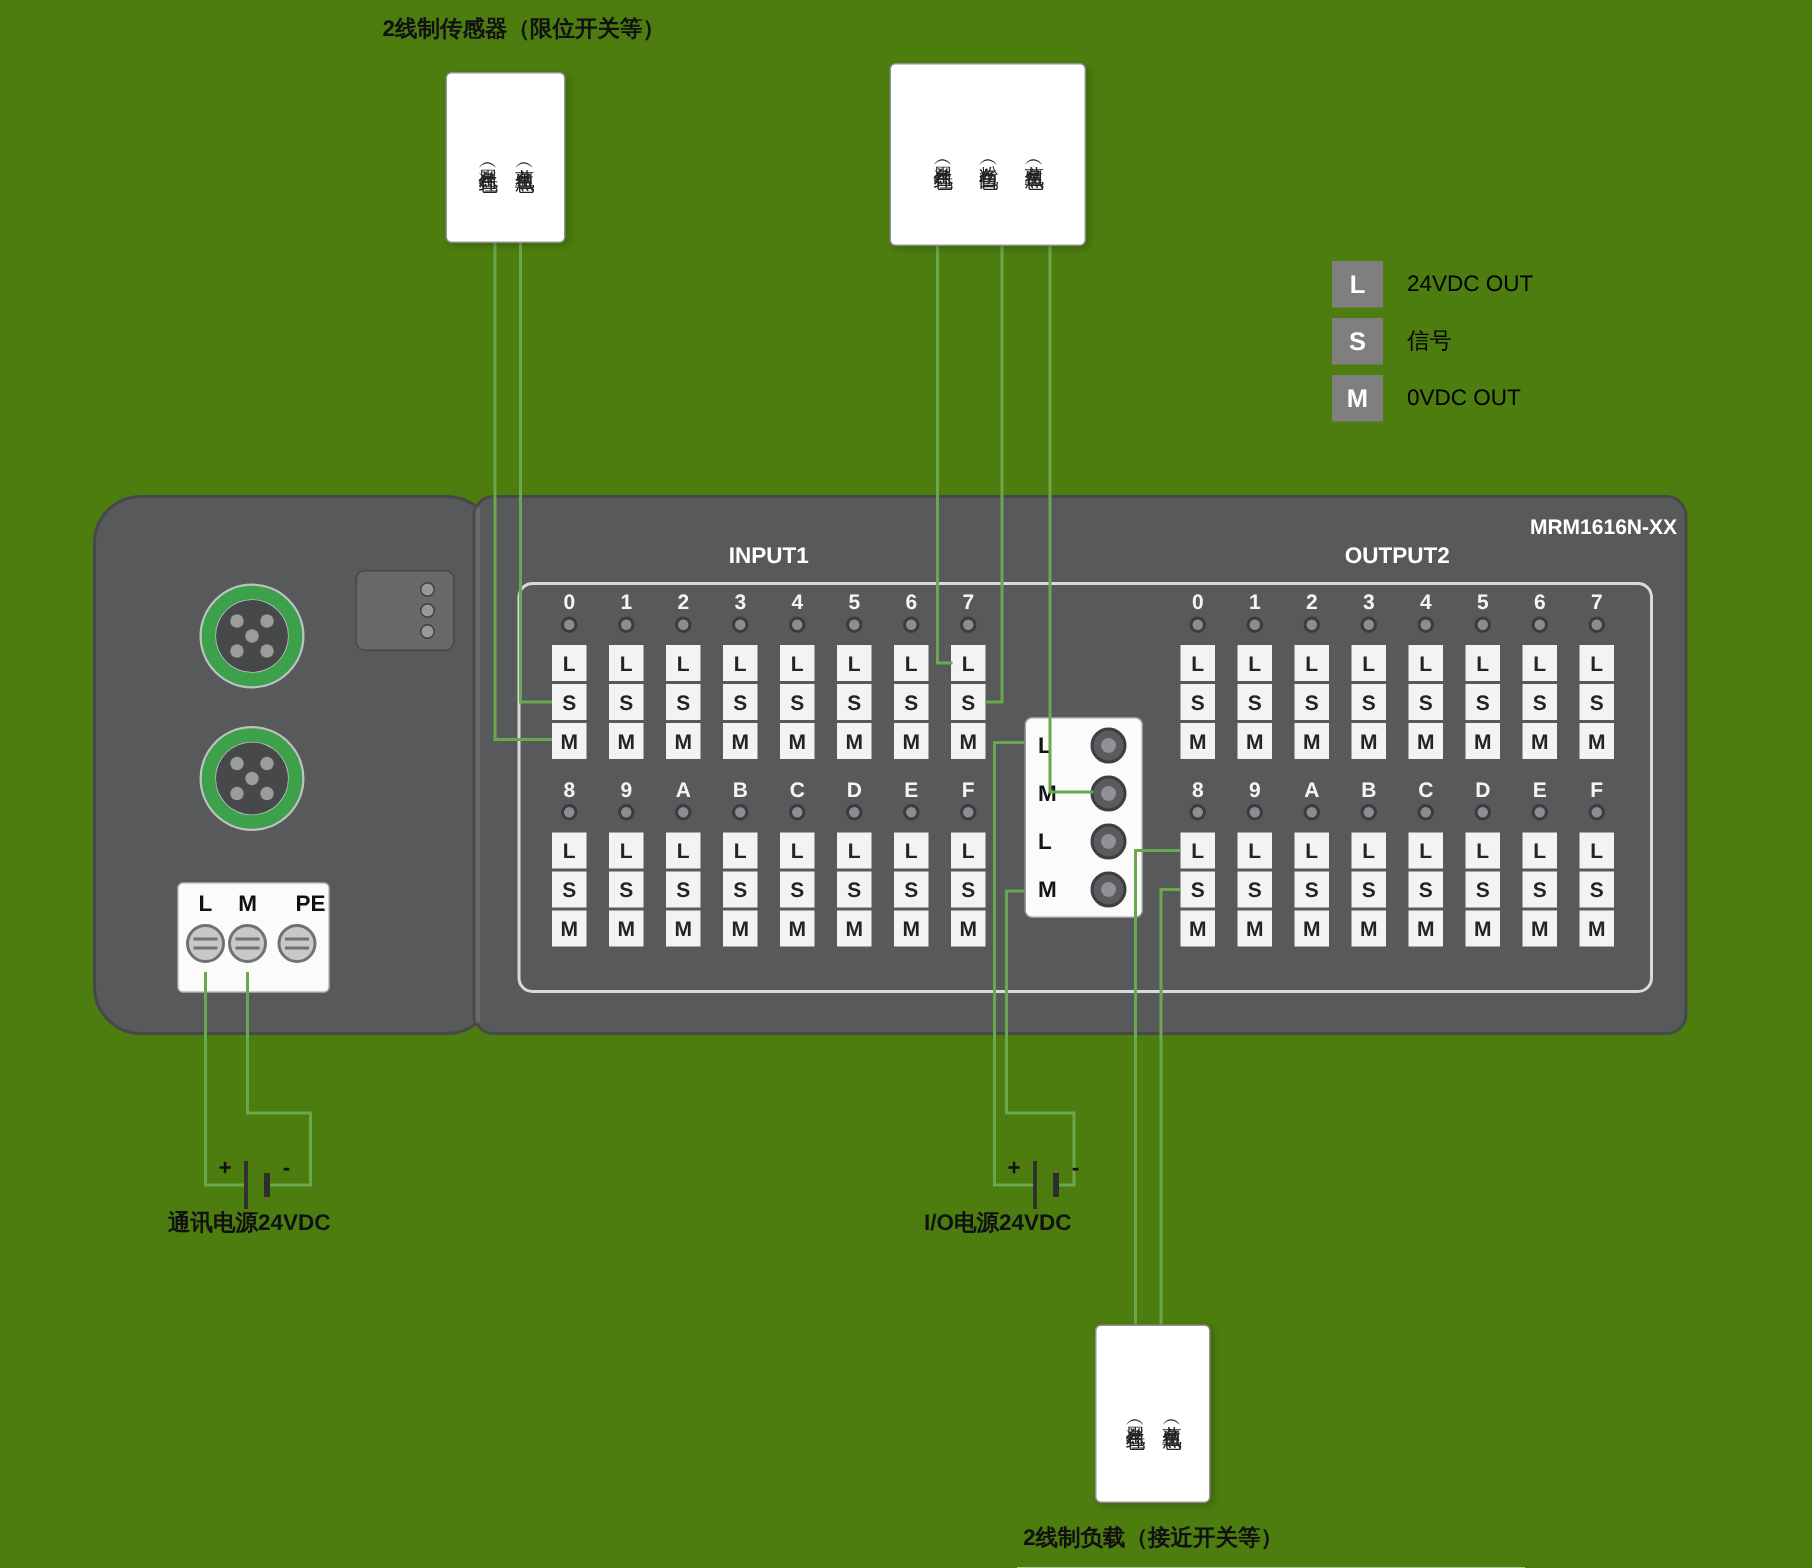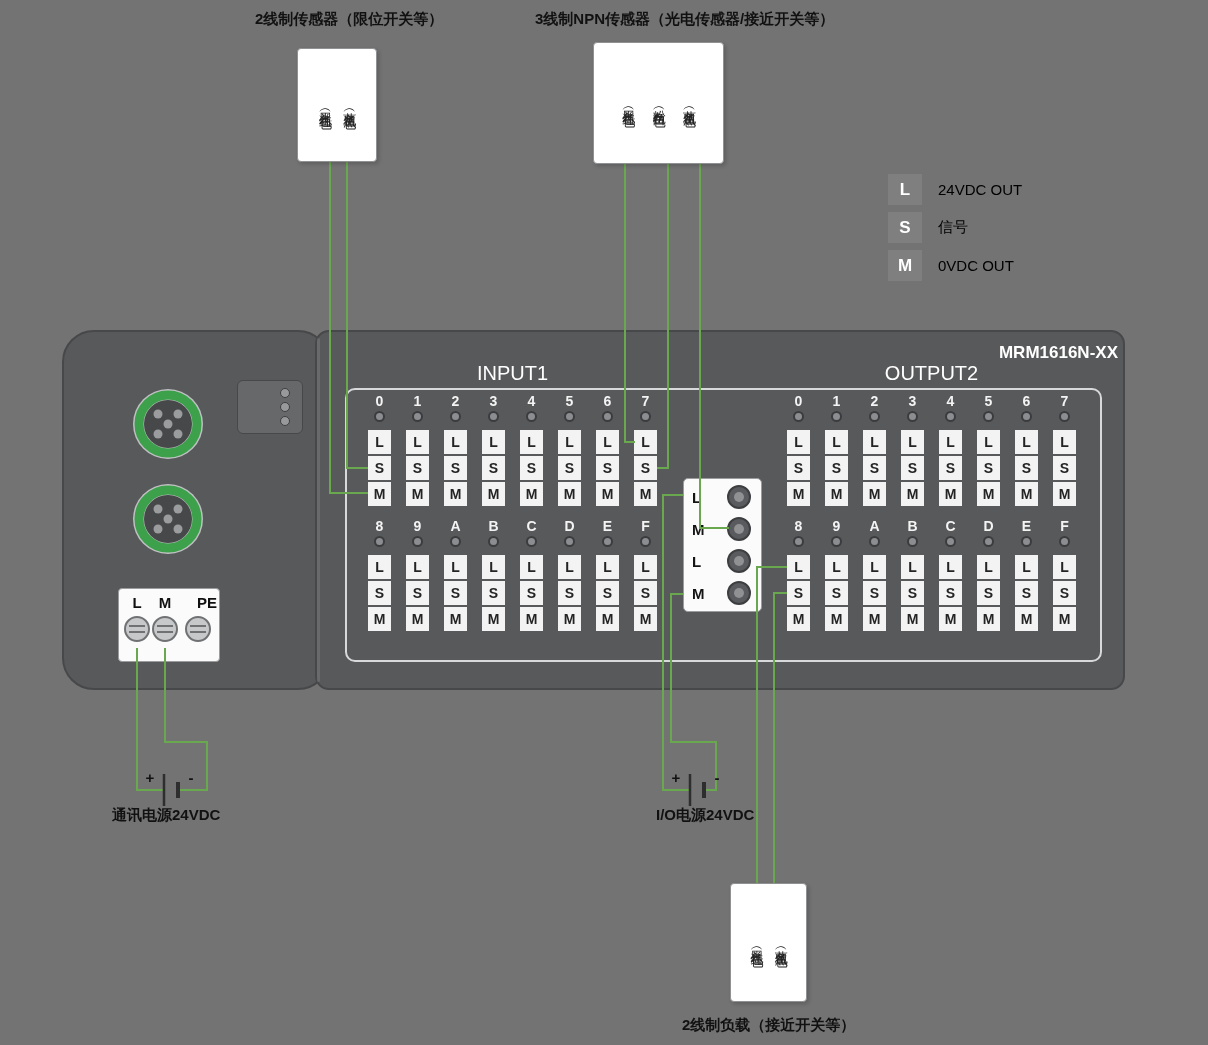--- a/index.html
+++ b/index.html
@@ -1,24 +1,24 @@
 <!DOCTYPE html>
 <html style="--wire: #6aa84f; --device: #58595b; --legend: #7f7f7f;"><head>
 <meta charset="utf-8">
 <style>
   html,body{margin:0;padding:0;background:#fff;}
-  .stage{position:relative;width:1208px;height:1045px;background:#737373;overflow:hidden;
+  .stage{position:relative;width:1208px;height:1045px;background:#4d7c0f;overflow:hidden;
          font-family:"Liberation Sans","DejaVu Sans",sans-serif;}
 
   
   .blabel{position:absolute;font-weight:bold;font-size:15px;color:#111;white-space:nowrap;}
   #label-sensor2{left:255px;top:10px;}
   #label-sensor3{left:535px;top:10px;}
   #comm-power-label{left:112px;top:806px;}
-  #io-power-label{left:616px;top:806px;margin-left:40px;}
+  #io-power-label{left:616px;top:806px;}
   #load-label{left:682px;top:1016px;}
 
   
   .wire-box{position:absolute;background:#fff;border:1px solid #8f9193;border-radius:4px;
             box-shadow:2px 2px 4px rgba(0,0,0,.18);display:flex;justify-content:center;
             align-items:center;z-index:6;}
   #box-sensor2{left:297px;top:48px;width:78px;height:112px;gap:10px;}
   #box-sensor3{left:593px;top:42px;width:129px;height:120px;gap:16px;}
   #box-load{left:730px;top:883px;width:75px;height:117px;gap:10px;}
   .vtext{writing-mode:vertical-rl;text-orientation:upright;font-size:13px;letter-spacing:1px;
@@ -32,23 +32,23 @@
   .legend-text{margin-left:16px;font-size:15px;color:#000;}
 
   
   #device-head{position:absolute;left:62px;top:330px;width:268px;height:360px;border-radius:32px;
                background:var(--device,#58595b);border:2px solid #47484a;box-sizing:border-box;}
   #device-body{position:absolute;left:315px;top:330px;width:810px;height:360px;border-radius:14px;
                background:var(--device,#58595b);border:2px solid #47484a;box-sizing:border-box;}
   #device-seam{position:absolute;left:317px;top:338px;width:3px;height:344px;background:#77787a;
                border-radius:2px;opacity:.55;}
   #model-label{position:absolute;left:900px;top:343px;width:218px;text-align:right;color:#fff;
-               font-weight:bold;font-size:17px;}
+               font-weight:bold;font-size:14px;}
   .section-header{position:absolute;top:362px;width:289px;text-align:center;color:#fff;
-                  font-weight:normal;font-size:20px;}
+                  font-weight:bold;font-size:15px;}
   #input-header{left:368px;}
   #output-header{left:787px;}
   #panel{position:absolute;left:345px;top:388px;width:757px;height:274px;border:2px solid #d8d9da;
          border-radius:10px;box-sizing:border-box;}
 
   
   .term-row{position:absolute;display:flex;gap:15px;}
   #input-row1{left:368px;top:391px;}
   #input-row2{left:368px;top:516px;}
   #output-row1{left:787px;top:391px;}
@@ -107,21 +107,20 @@
   .bat-long{stroke:#2e2e2e;stroke-width:2.5;}
   .bat-short{stroke:#2e2e2e;stroke-width:4;}
   .pm{font:bold 15px "Liberation Sans","DejaVu Sans",sans-serif;fill:#111;text-anchor:middle;}
 </style>
 </head>
 <body>
 
 <div class="stage">
 
   <div class="blabel" id="label-sensor2">2线制传感器（限位开关等）</div>
-  <div class="blabel" id="label-sensor3">3线制NPN传感器（光电传感器/接近开关等）</div>
 
   <div class="legend">
     <div class="legend-row">
       <div class="legend-key">L</div>
       <div class="legend-text">24VDC OUT</div>
     </div>
     <div class="legend-row">
       <div class="legend-key">S</div>
       <div class="legend-text">信号</div>
     </div>

